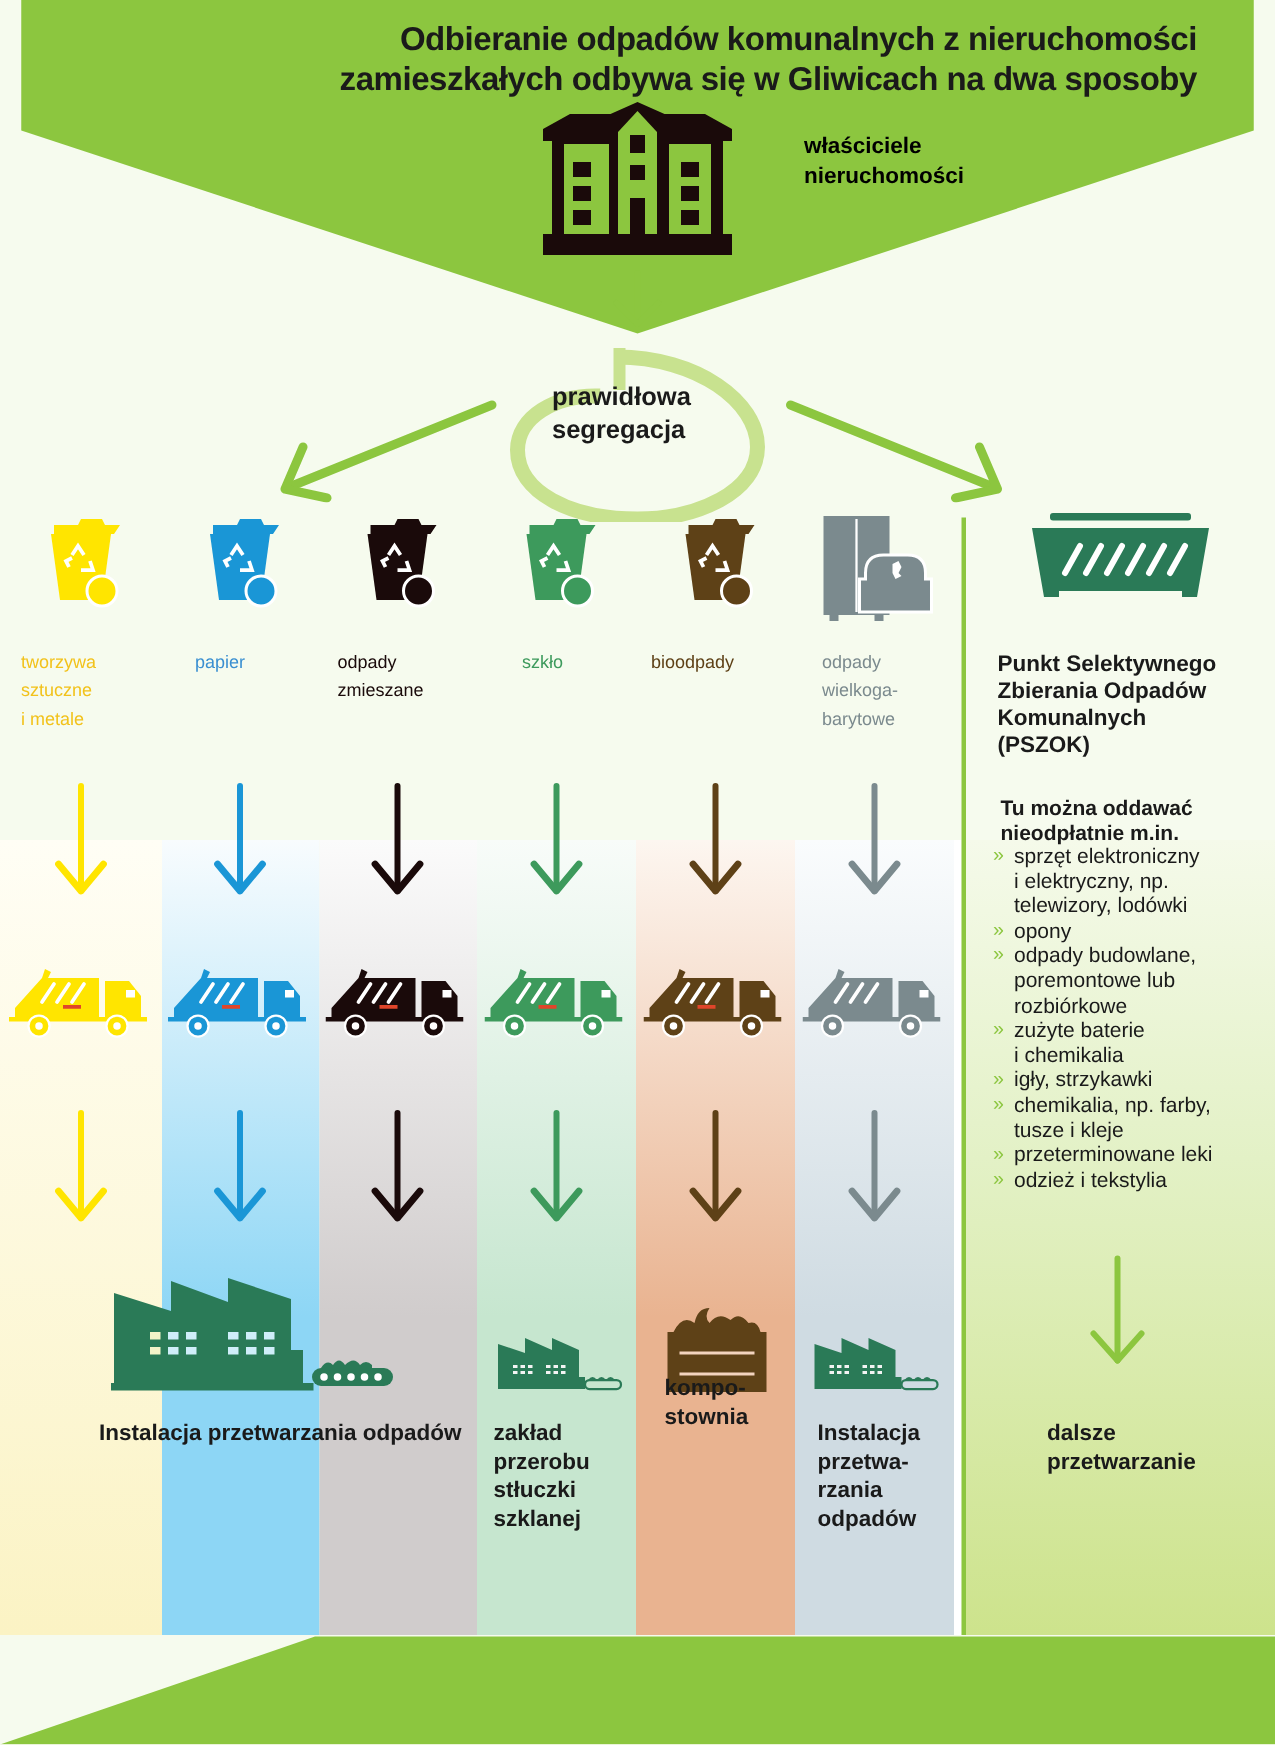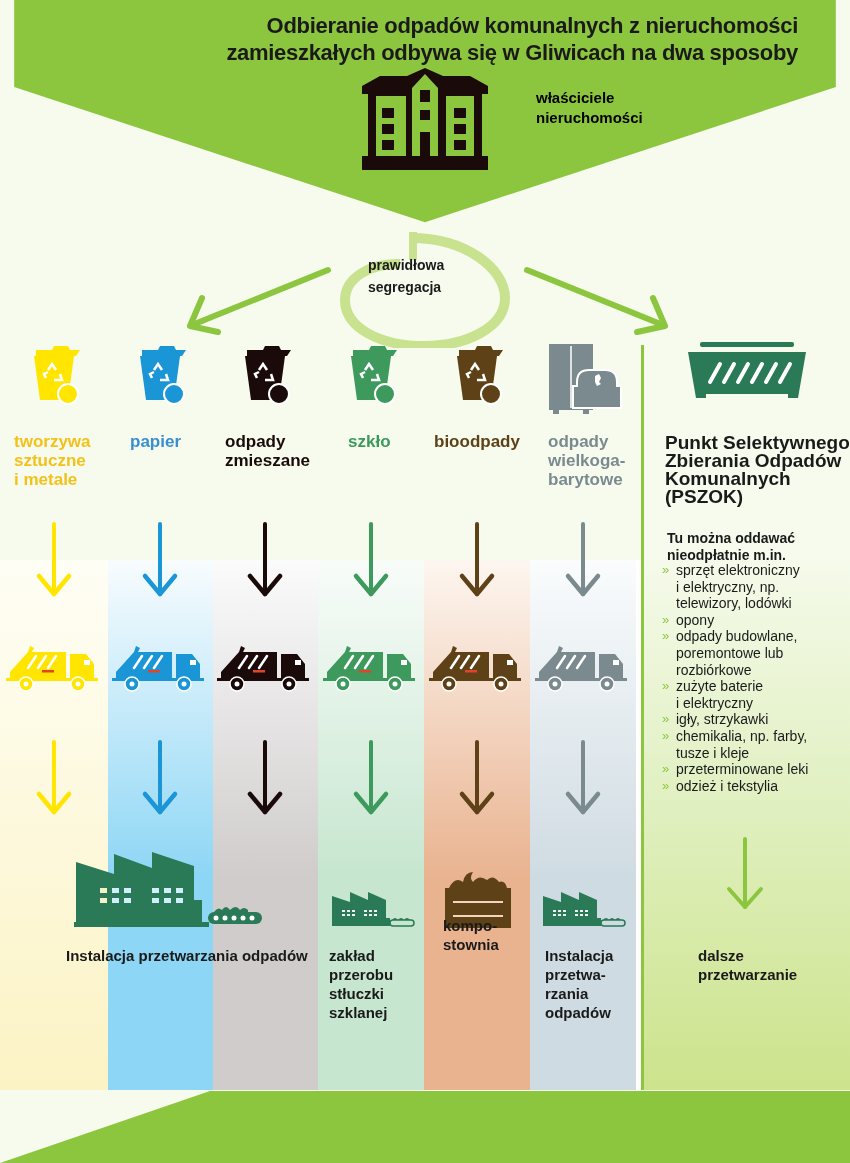--- a/index.html
+++ b/index.html
@@ -4,31 +4,31 @@
 <style>
   * { box-sizing: border-box; margin: 0; padding: 0; }
   html, body { width: 850px; height: 1163px; overflow: hidden; }
   body { position: relative; background: #f6fbee; font-family: "Liberation Sans", sans-serif; }
   .abs { position: absolute; }
 
   
   #header-bg { left: 0; top: 0; width: 850px; height: 290px; }
   #title { right: 52px; top: 12px; text-align: right; font-size: 22px; font-weight: bold; line-height: 27px; color: #1a1a1a; font-family: "Liberation Sans", sans-serif; letter-spacing: -0.3px; }
   #owners-label { left: 500px; top: 88px; font-size: 15px; font-weight: bold; line-height: 20px; color: #000000; margin-left: 36px; }
-  #segregation-label { left: 368px; top: 254px; font-size: 14px; font-weight: bold; line-height: 22px; color: #1a1a1a; }
+  #segregation-label { left: 368px; top: 254px; font-size: 17px; font-weight: bold; line-height: 22px; color: #1a1a1a; }
 
   
   .col-bg { position: absolute; top: 560px; height: 530px; }
 
-  .cat-label { position: absolute; top: 432px; font-size: 17px; font-weight: bold; line-height: 19px; }
+  .cat-label { position: absolute; top: 432px; font-size: 12px; font-weight: normal; line-height: 19px; }
   .dest-label { position: absolute; font-size: 15px; font-weight: bold; line-height: 19px; color: #1a1a1a; }
 
   #pszok-line { left: 641px; top: 345px; width: 3px; height: 745px; background: #8cc63f; }
   #pszok-bg { left: 644px; top: 560px; width: 206px; height: 530px; background: linear-gradient(to bottom, #f5faea 0%, #e3f1c6 40%, #cde38c 100%); }
-  #pszok-title { left: 665px; top: 434px; font-size: 19px; font-weight: bold; line-height: 18px; color: #1a1a1a; }
+  #pszok-title { left: 665px; top: 434px; font-size: 15px; font-weight: bold; line-height: 18px; color: #1a1a1a; }
   #pszok-intro { left: 667px; top: 530px; font-size: 14px; font-weight: bold; line-height: 17px; color: #1a1a1a; }
   #pszok-list { left: 662px; top: 562px; width: 186px; list-style: none; font-size: 14px; line-height: 16.6px; color: #1a1a1a; }
   #pszok-list li { padding-left: 14px; position: relative; }
   #pszok-list li .bullet { position: absolute; left: 0; top: 0; color: #8cc63f; font-size: 13px; }
 
   #footer-text { right: 22px; top: 1105px; text-align: right; font-size: 16px; font-weight: bold; line-height: 22px; color: #1a1a1a; }
 </style>
 </head>
 <body>
 
@@ -375,21 +375,21 @@
     </li>
     <li>
       <span class="bullet">»</span>
       <div>odpady budowlane,</div>
       <div>poremontowe lub</div>
       <div>rozbiórkowe</div>
     </li>
     <li>
       <span class="bullet">»</span>
       <div>zużyte baterie</div>
-      <div>i elektryczny</div>
+      <div>i chemikalia</div>
     </li>
     <li>
       <span class="bullet">»</span>
       <div>igły, strzykawki</div>
     </li>
     <li>
       <span class="bullet">»</span>
       <div>chemikalia, np. farby,</div>
       <div>tusze i kleje</div>
     </li>

